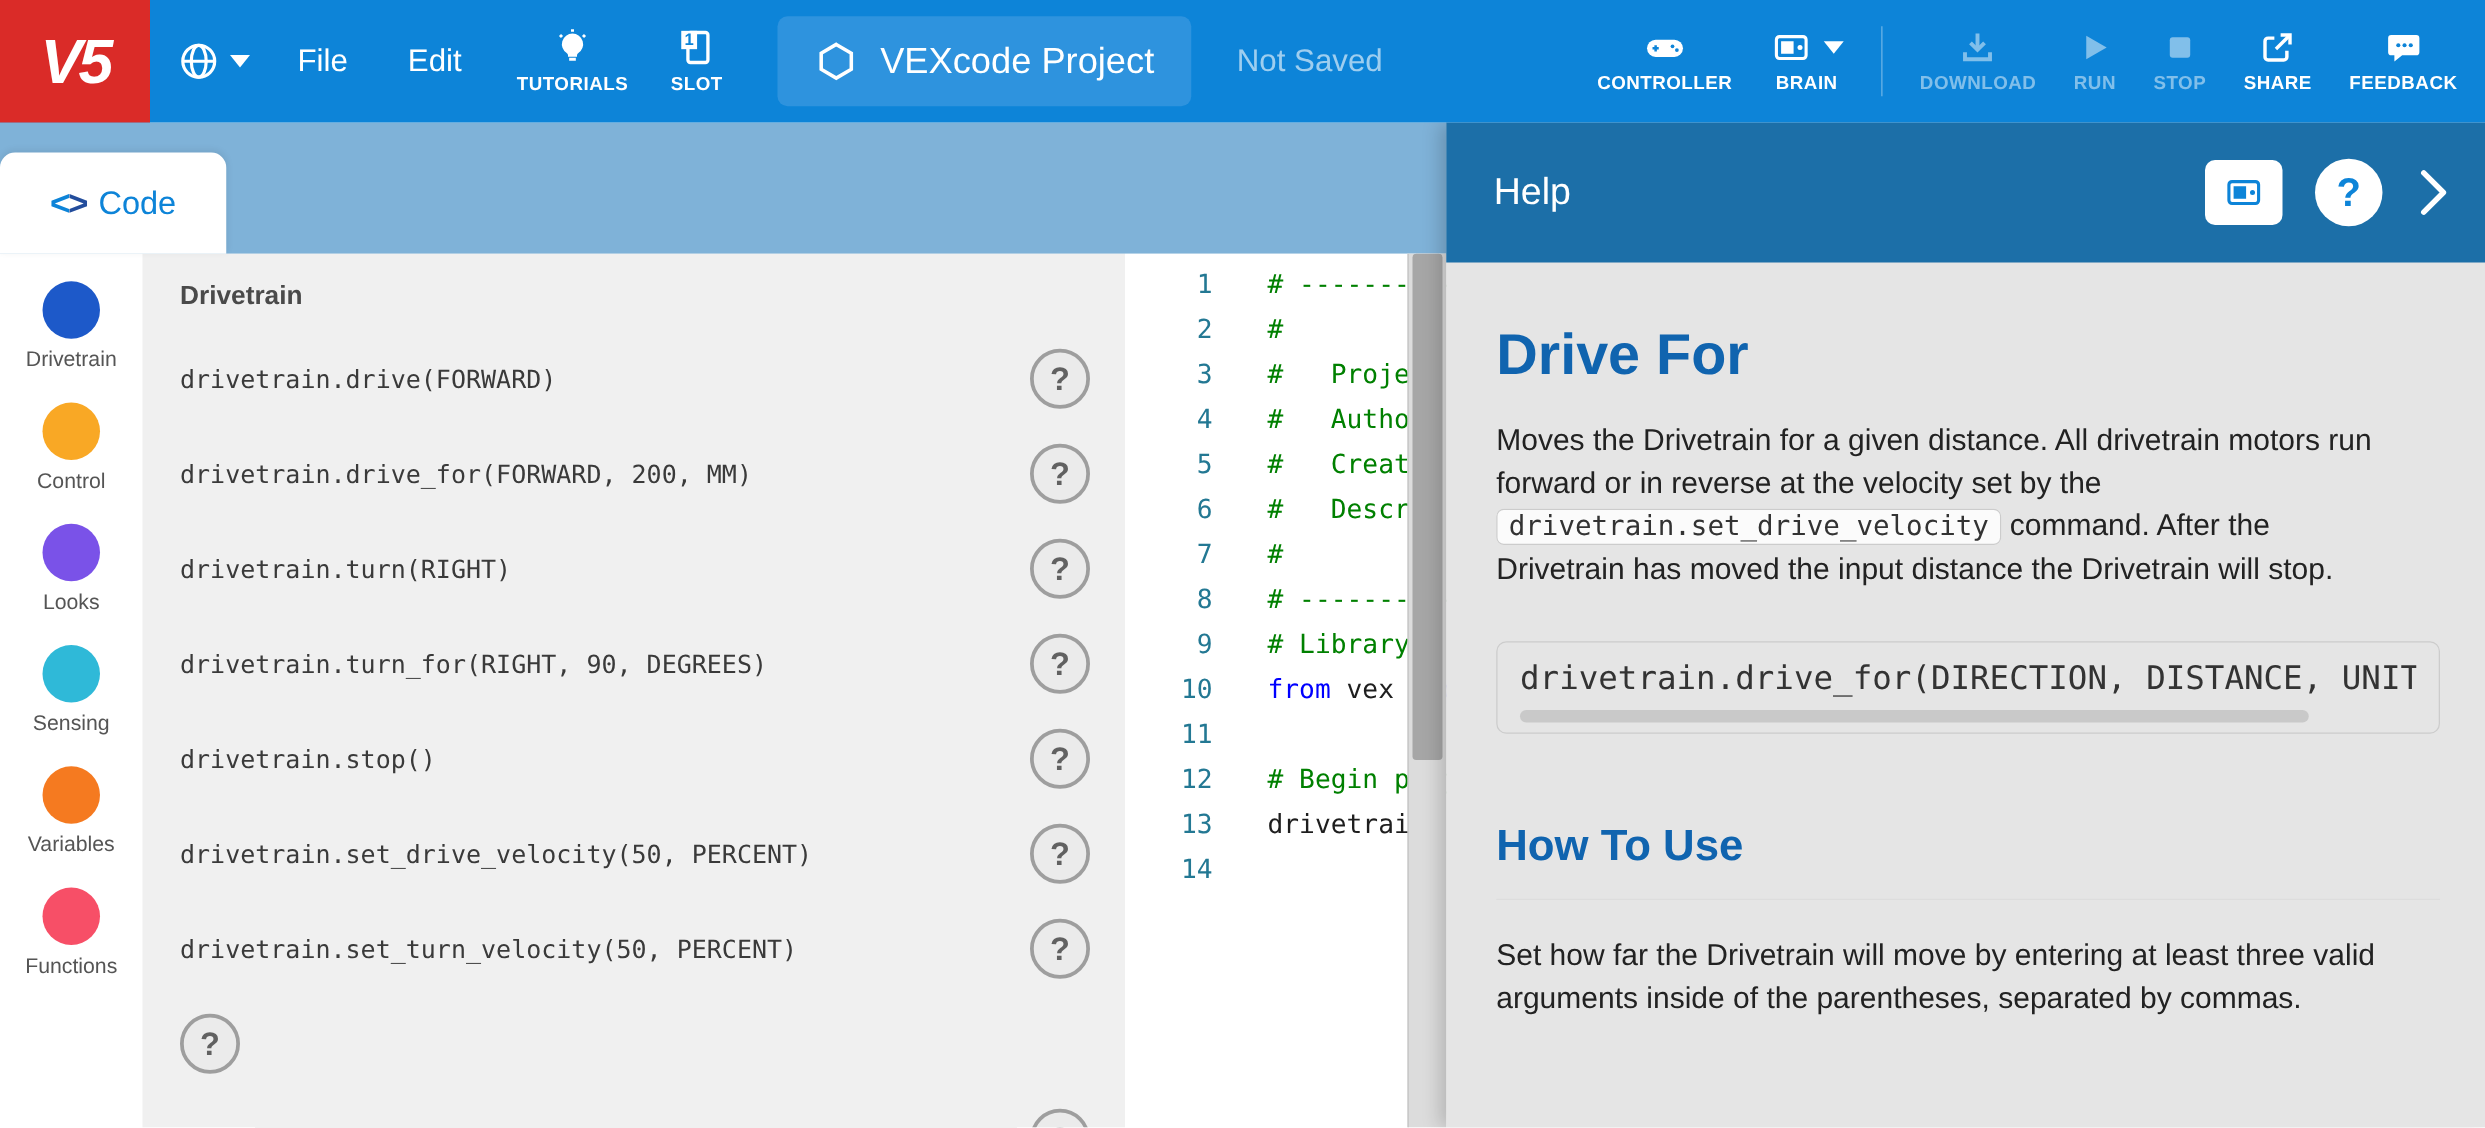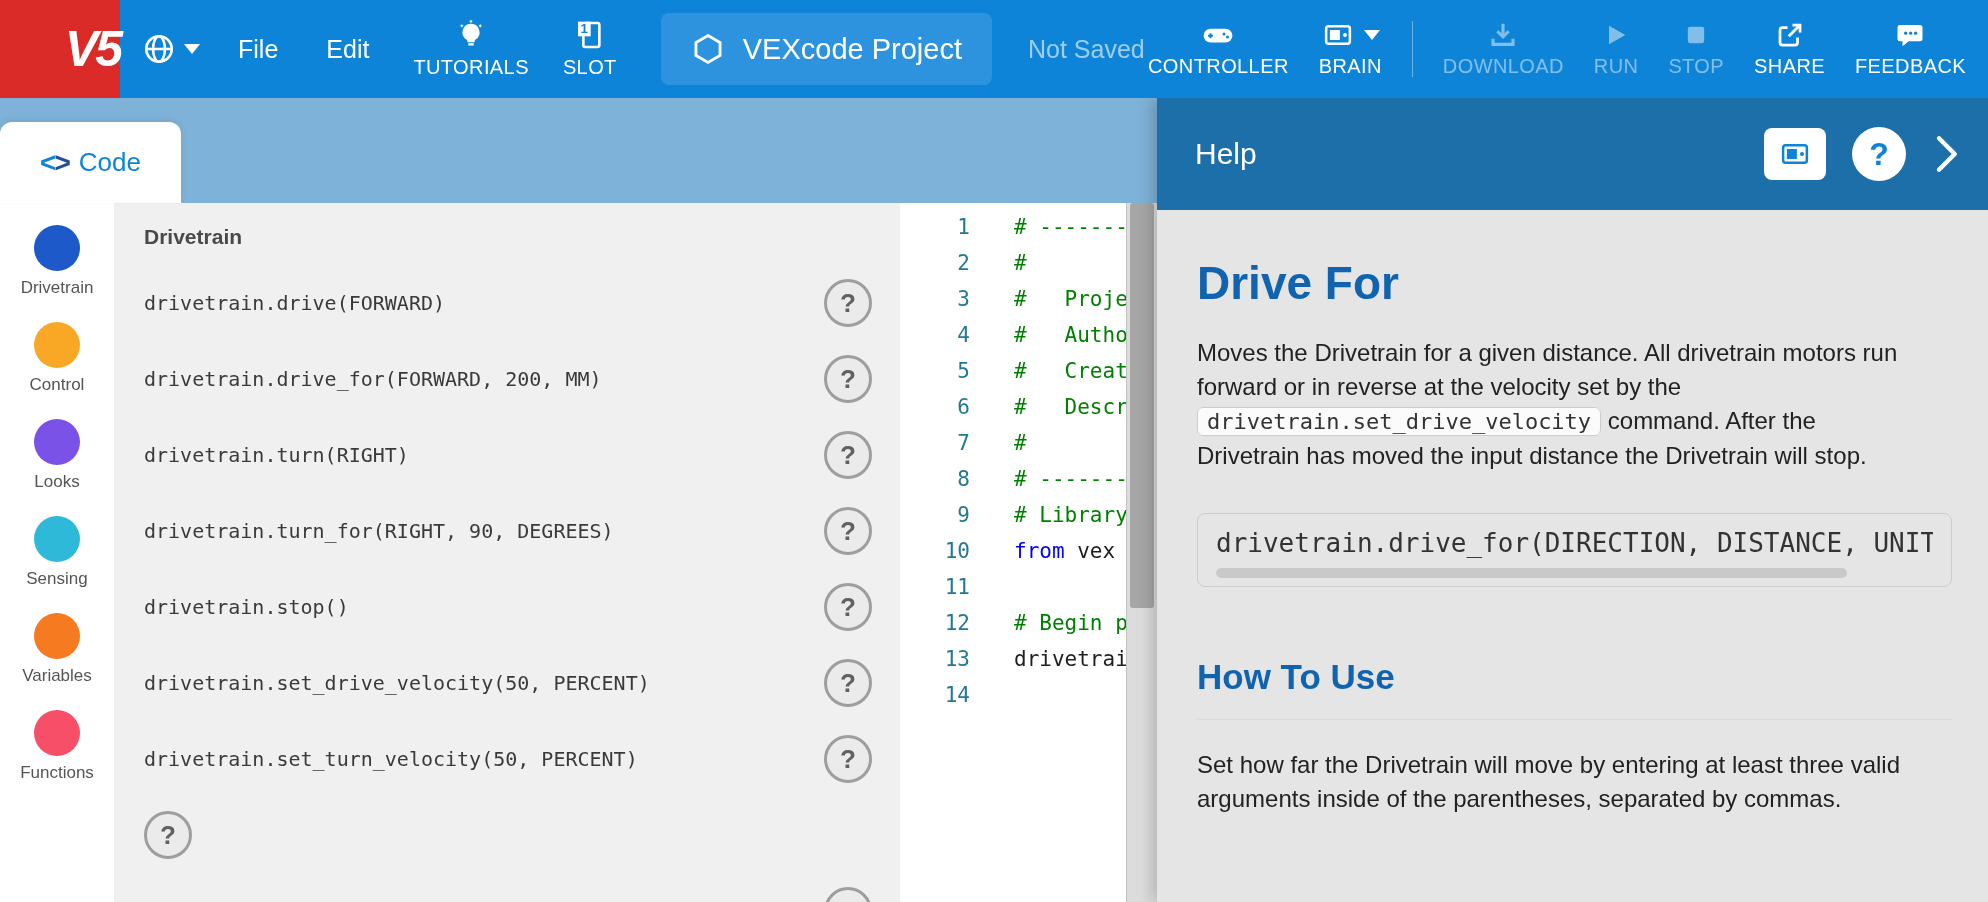--- a/index.html
+++ b/index.html
@@ -8,28 +8,28 @@
     background:#ffffff;font-family:"Liberation Sans",sans-serif;color:#222;
     -webkit-user-select:none;
   }
   
   .topbar{
     position:absolute;top:0;left:0;width:1988px;height:98px;
     background:#0d84d8;display:flex;align-items:center;color:#fff;z-index:10;
   }
   .logo{
     width:120px;align-self:stretch;background:#da2b28;
-    display:flex;align-items:center;justify-content:flex-end;
+    display:flex;align-items:center;justify-content:center;
     font-size:50px;font-weight:800;font-style:italic;letter-spacing:-3px;
   }
   .lang{display:flex;align-items:center;gap:8px;margin-left:22px;}
   .caret{width:0;height:0;border-left:8px solid transparent;border-right:8px solid transparent;border-top:10px solid #fff;}
   .menu{font-size:25px;padding:0 24px;height:108px;display:flex;align-items:center;}
   .stack{display:flex;flex-direction:column;align-items:center;gap:5px;}
-  .stack .lbl{font-size:20px;font-weight:normal;letter-spacing:.4px;}
+  .stack .lbl{font-size:15px;font-weight:bold;letter-spacing:.4px;}
   .tutorials{margin-left:20px;}
   .slot{margin-left:34px;}
   .project-box{
     margin-left:44px;background:#2e93de;border-radius:8px;height:72px;
     display:flex;align-items:center;gap:18px;padding:0 30px;
   }
   .project-box .pname{font-size:29px;}
   .not-saved{margin-left:36px;font-size:25px;color:rgba(255,255,255,.6);}
   .cluster{margin-left:auto;display:flex;align-items:center;gap:30px;padding-right:22px;}
   .brain-top{display:flex;align-items:center;gap:9px;}

